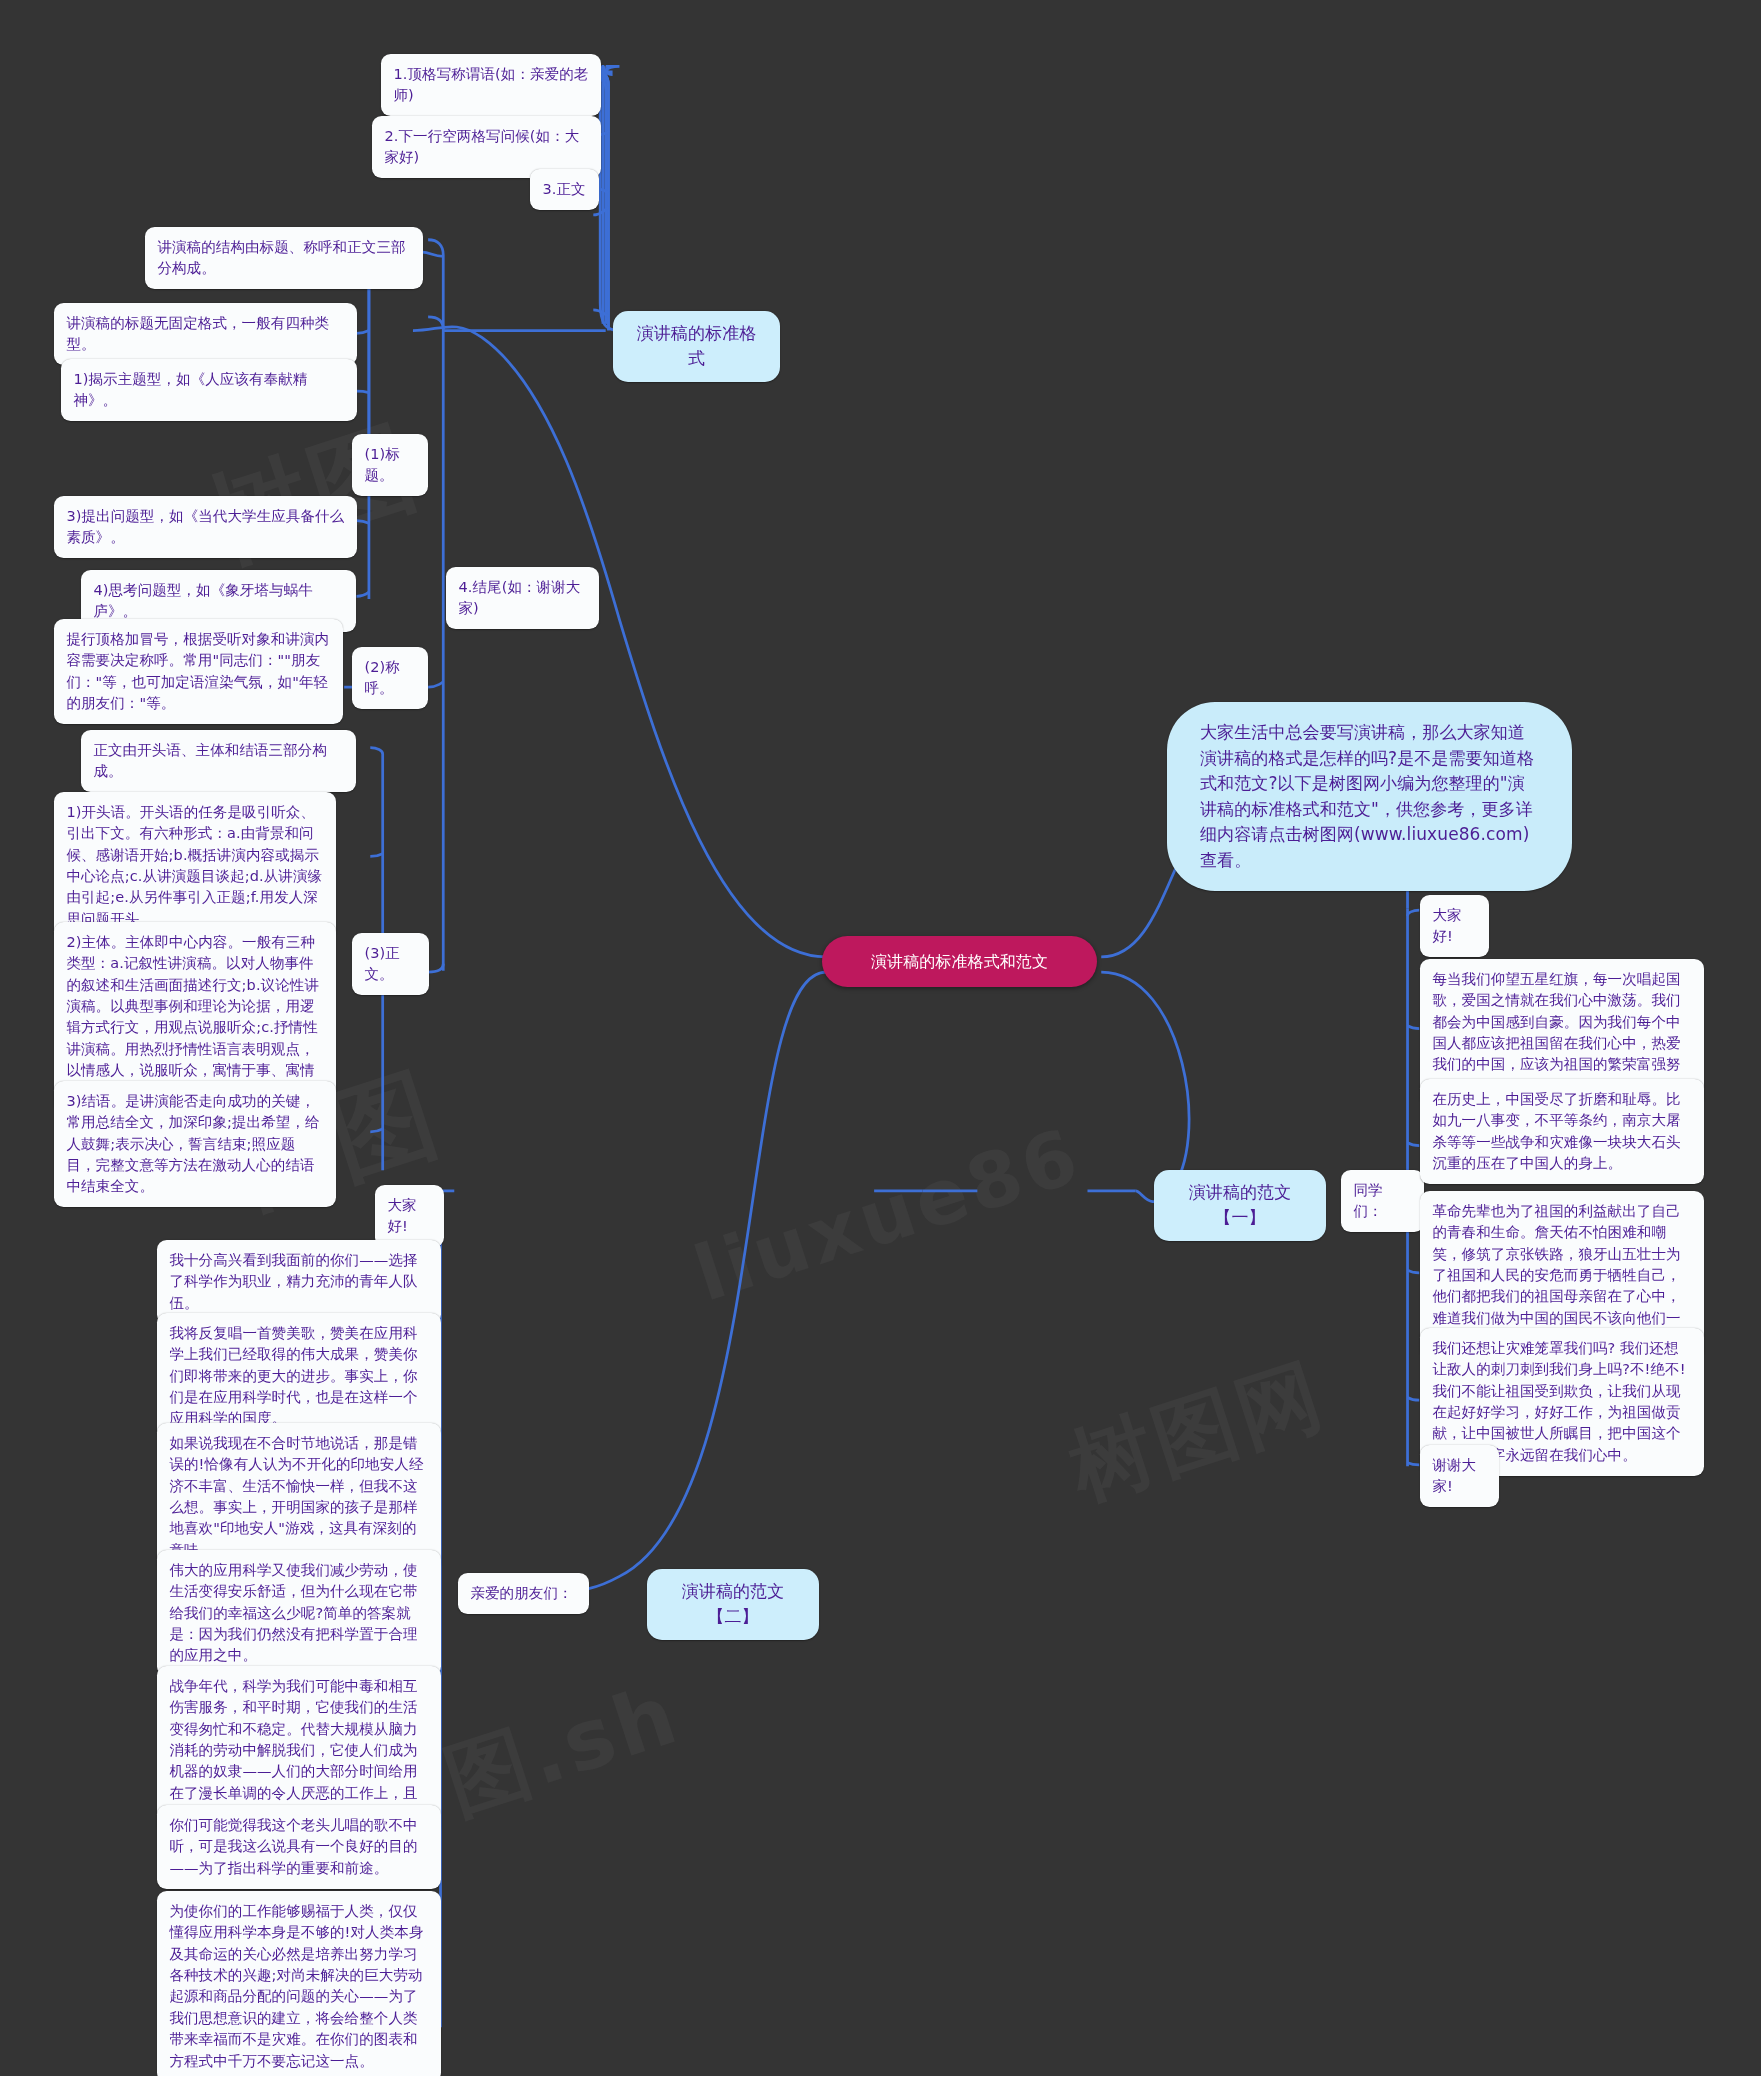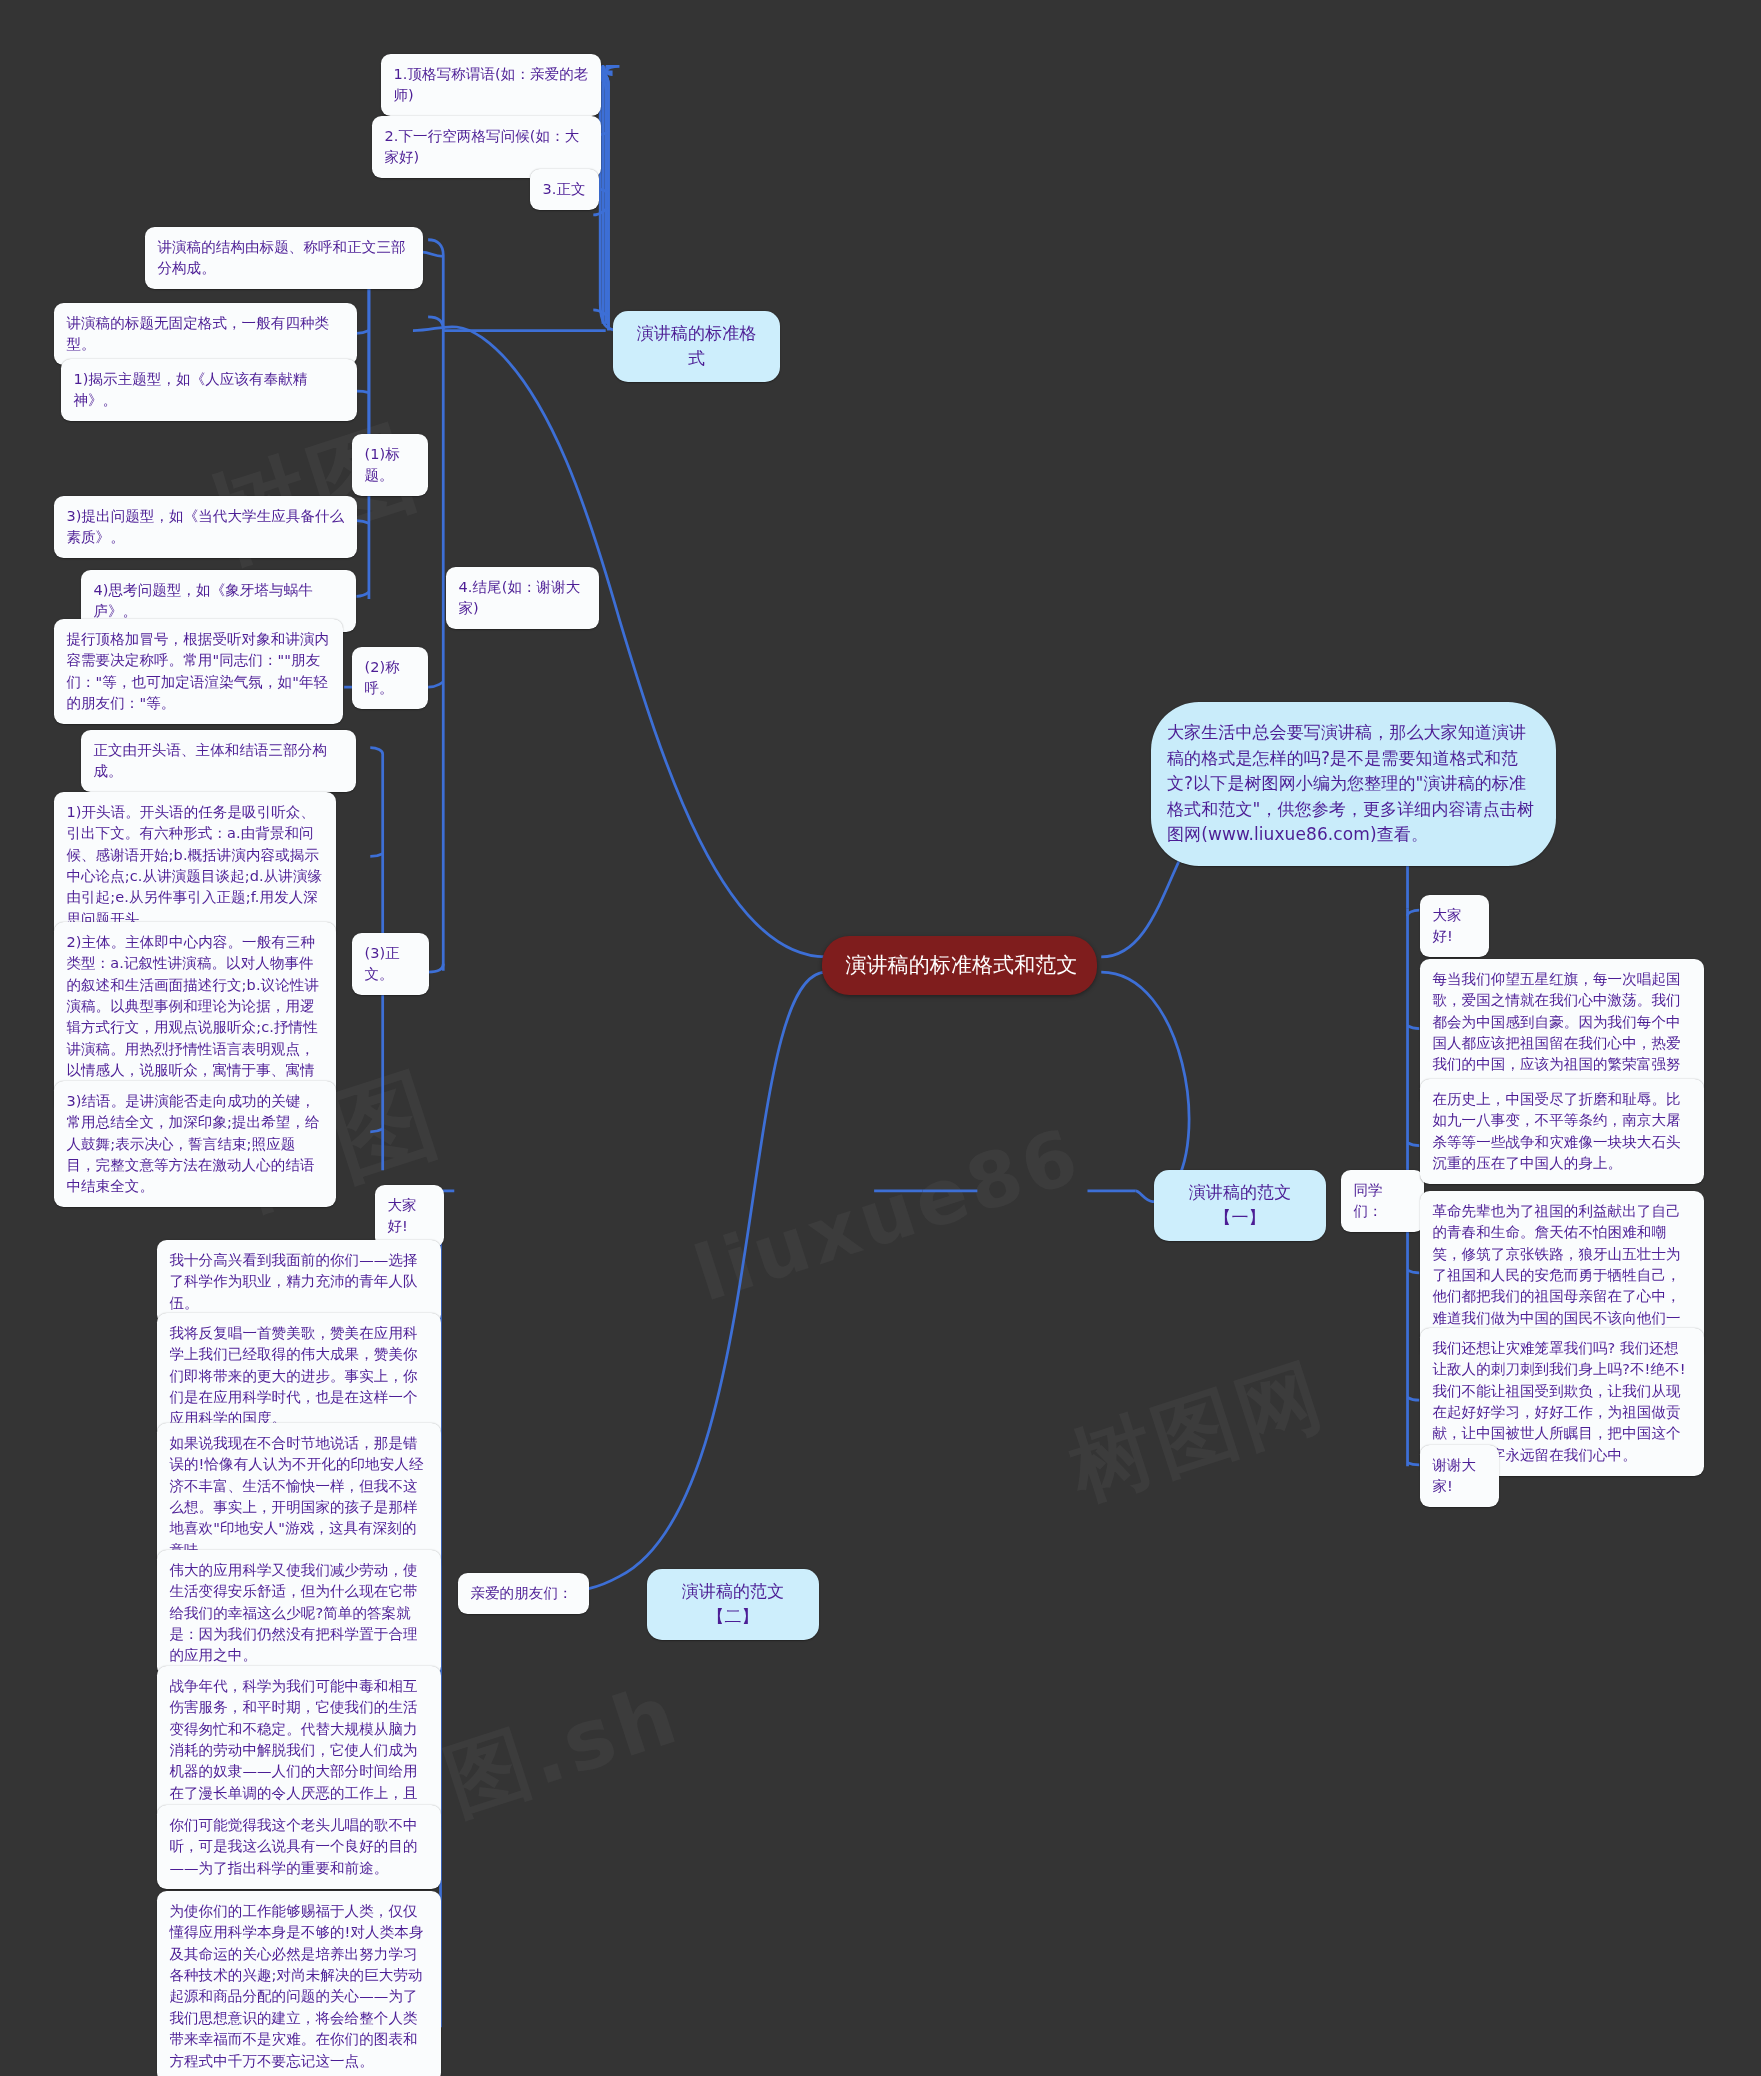--- a/index.html
+++ b/index.html
@@ -30,35 +30,36 @@
   }
   .node.white { background:#fafcfd; }
   .node.branch{
     background:#cdeefc;
     font-size:17px;
     padding:10.3px 18px;
     border-radius:15px;
     text-align:center;
   }
   .node.root {
-    background:#7f1d1d;
+    background:#be185d;
     color:#ffffff;
-    font-size:21px;
+    font-size:16px;
     padding:13.8px 23.4px;
     border-radius:27.5px;
     text-align:center;
     white-space: nowrap;
     box-shadow:0 1.4px 4.1px rgba(0,0,0,0.4);
   }
   .node.intro {
     background:#c9ecfa;
     border-radius:48px;
     font-size:17px;
-    padding:18px 16px;
+    padding:18px 33px;
     line-height:1.5;
+    margin-left:16px;
   }
   .watermark {
     position:absolute;
     color: rgba(255,255,255,0.045);
     font-size: 103px;
     font-weight: bold;
     transform: rotate(-18deg);
     user-select:none;
     pointer-events:none;
     letter-spacing: 4.1px;

